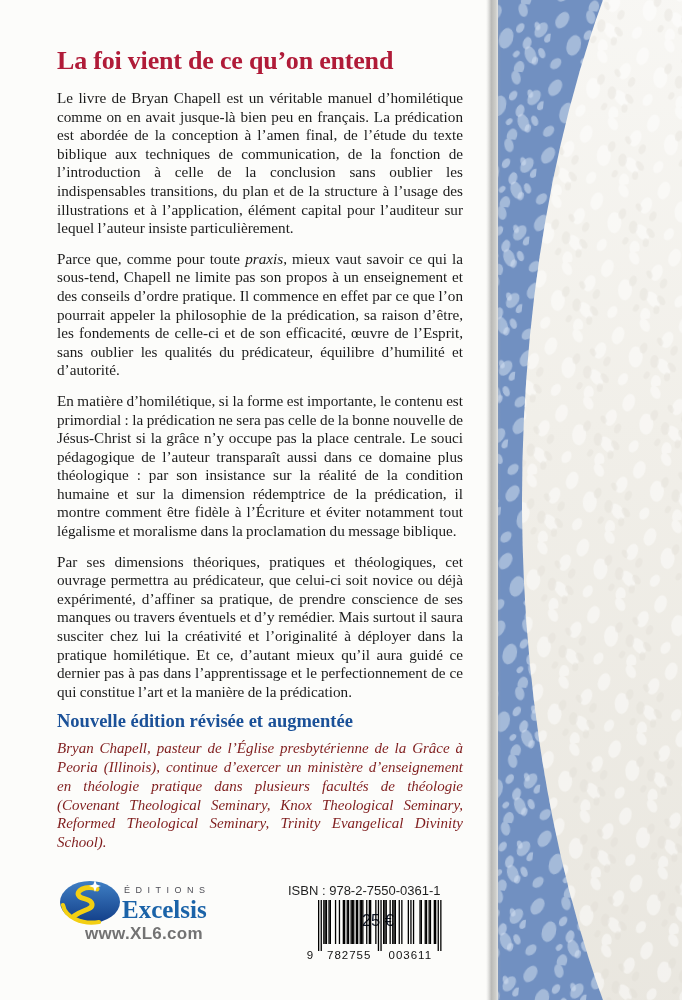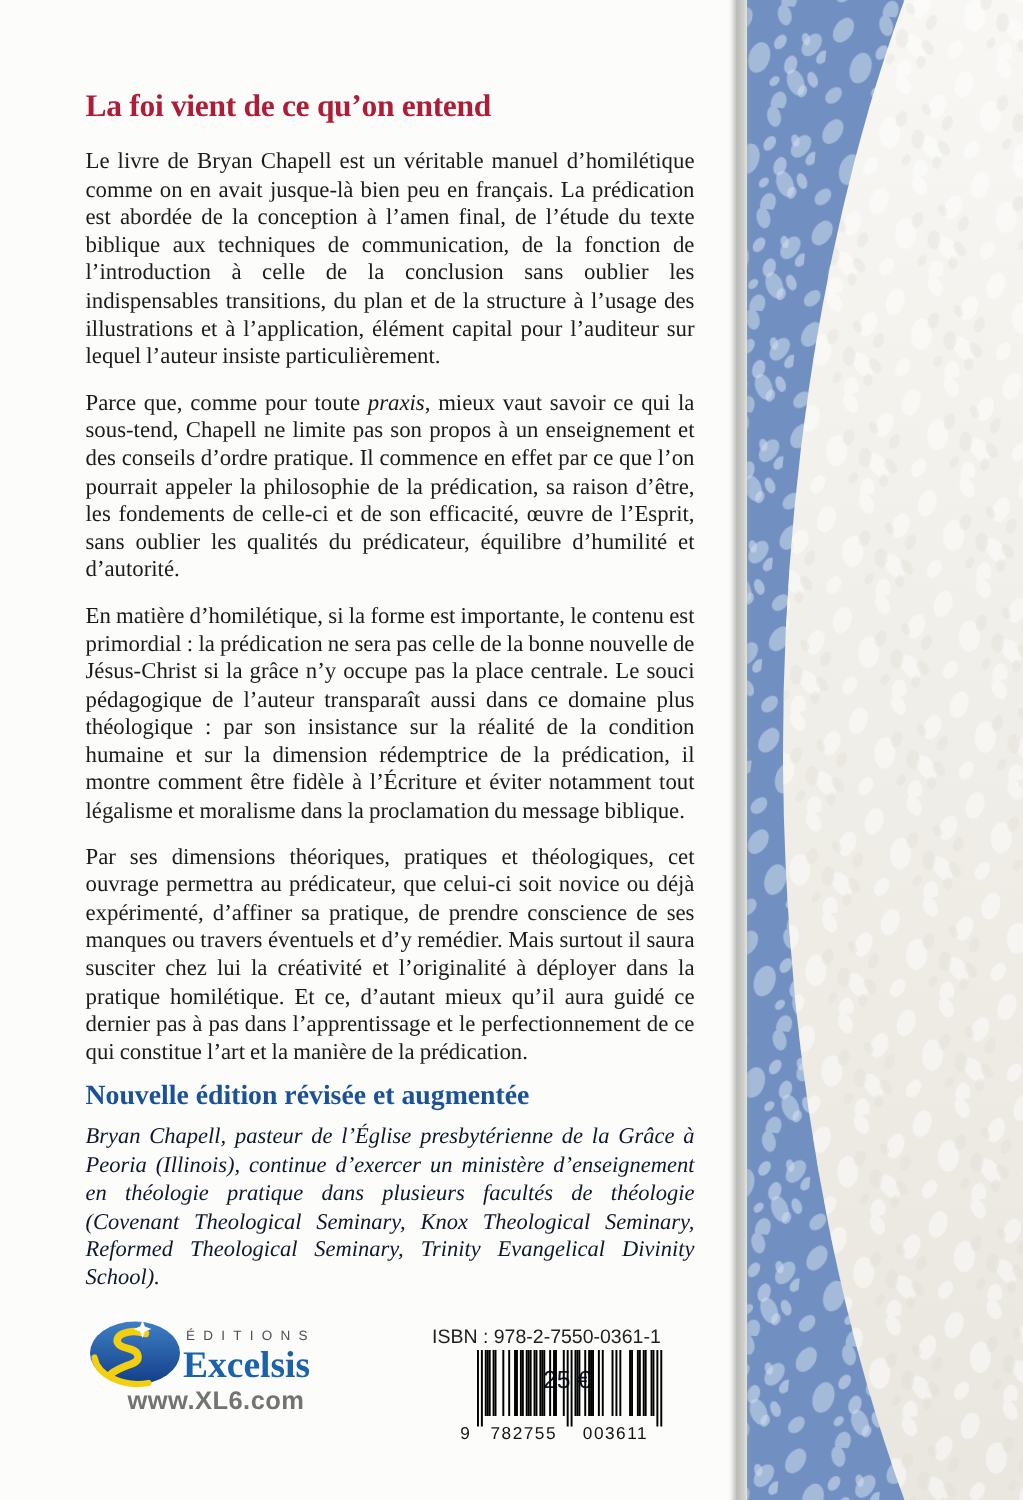--- a/index.html
+++ b/index.html
@@ -6,35 +6,35 @@
   .page{
     position:relative;width:682px;height:1000px;overflow:hidden;
     background:#fcfcfa;
     font-family:"Liberation Serif","DejaVu Serif",serif;
   }
   
   .band{position:absolute;top:0;right:0;width:196px;height:1000px;display:block;}
   
   .content{position:absolute;left:57px;top:40px;width:406px;}
   .title{
-    margin:14px 0 8px 0;font-size:21px;line-height:33px;font-weight:bold;
+    margin:4px 0 8px 0;font-size:26px;line-height:33px;font-weight:bold;
     color:var(--title-red,#b01b38);letter-spacing:-0.2px;
   }
   .body-par{
     margin:12px 0 9px 0;font-size:15.2px;line-height:18.6px;
     text-align:justify;color:#1b1b1b;word-spacing:-0.4px;
   }
   .body-par i{font-style:italic;}
   .subtitle{
     margin:6px 0 7px 0;text-align:left;font-weight:bold;
     font-size:18.5px;line-height:22px;color:var(--subtitle-blue,#1b5198);
   }
   .bio{
     margin:0;font-style:italic;font-size:15px;line-height:18.7px;
-    text-align:justify;color:#0f172a;word-spacing:-0.3px;
+    text-align:justify;color:#7f1d1d;word-spacing:-0.3px;
   }
   
   .price{
     position:absolute;left:300px;top:911px;width:156px;text-align:center;
     font-family:"Liberation Sans","DejaVu Sans",sans-serif;font-size:16.5px;color:#0f172a;
   }
   .isbn{
     position:absolute;left:288px;top:883px;width:180px;text-align:left;
     font-family:"Liberation Sans","DejaVu Sans",sans-serif;font-size:13px;color:#1e1e1e;
   }

